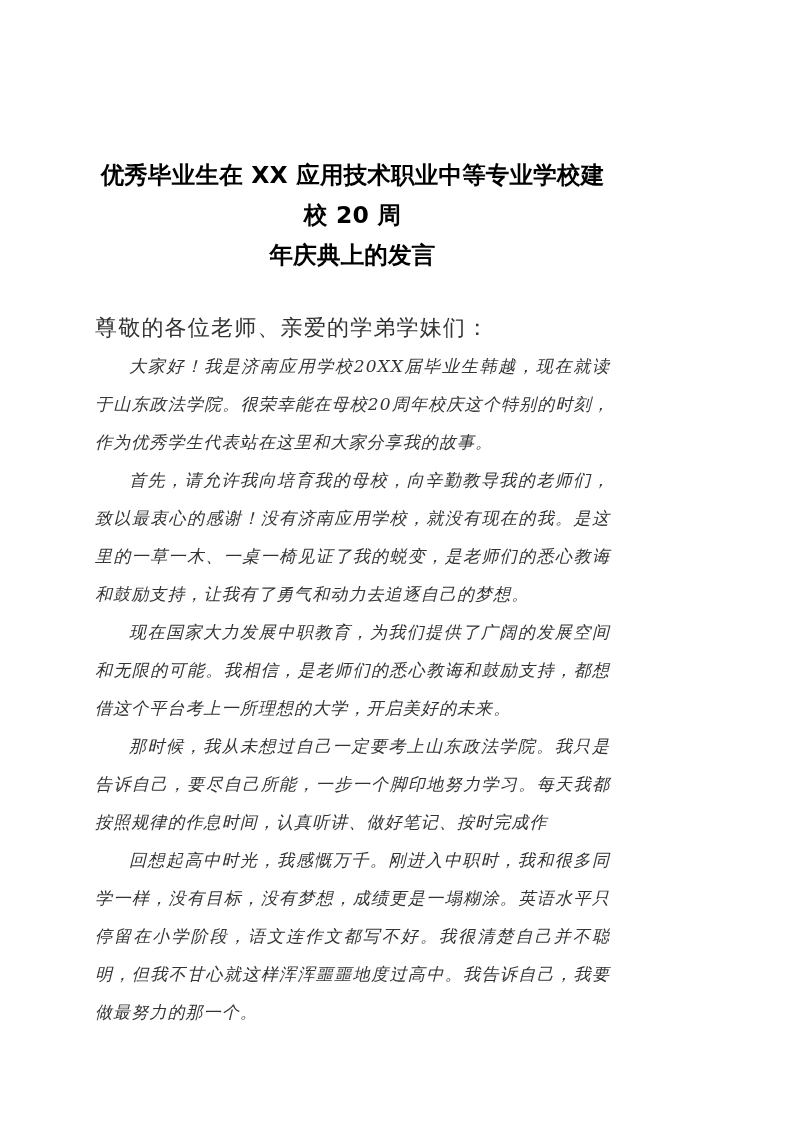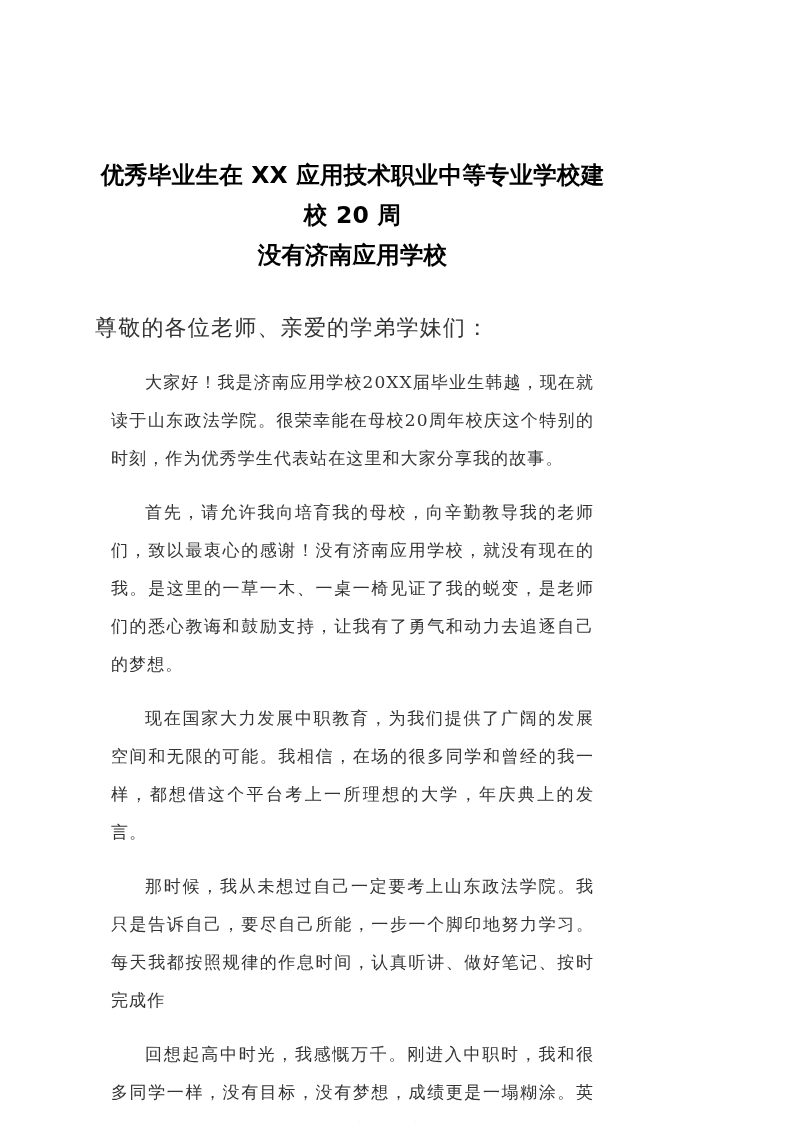--- a/index.html
+++ b/index.html
@@ -66,44 +66,45 @@
   }
 
   .para {
     font-size: 17px;
     line-height: 38px;
     color: #333333;
     letter-spacing: 1.1px;
     text-align: justify;
     text-justify: inter-character;
     text-indent: 2em;
-    margin: 16px;
+    margin: 0;
+    font-style: italic;
   }
 
   
   .para.truncated {
     text-align: justify;
   }
 </style>
 </head>
 <body>
 
 <div class="page">
 
   <h1 class="doc-title">
     <span style="display: block;">优秀毕业生在 XX 应用技术职业中等专业学校建校 20 周</span>
-    <span style="display: block;">没有济南应用学校</span>
+    <span style="display: block;">年庆典上的发言</span>
   </h1>
 
 
   <div class="body-block">
 
     <p class="salutation">尊敬的各位老师、亲爱的学弟学妹们：</p>
 
     <p class="para">大家好！我是济南应用学校20XX届毕业生韩越，现在就读于山东政法学院。很荣幸能在母校20周年校庆这个特别的时刻，作为优秀学生代表站在这里和大家分享我的故事。</p>
     <p class="para">首先，请允许我向培育我的母校，向辛勤教导我的老师们，致以最衷心的感谢！没有济南应用学校，就没有现在的我。是这里的一草一木、一桌一椅见证了我的蜕变，是老师们的悉心教诲和鼓励支持，让我有了勇气和动力去追逐自己的梦想。</p>
-    <p class="para">现在国家大力发展中职教育，为我们提供了广阔的发展空间和无限的可能。我相信，在场的很多同学和曾经的我一样，都想借这个平台考上一所理想的大学，年庆典上的发言。</p>
+    <p class="para">现在国家大力发展中职教育，为我们提供了广阔的发展空间和无限的可能。我相信，是老师们的悉心教诲和鼓励支持，都想借这个平台考上一所理想的大学，开启美好的未来。</p>
     <p class="para truncated">那时候，我从未想过自己一定要考上山东政法学院。我只是告诉自己，要尽自己所能，一步一个脚印地努力学习。每天我都按照规律的作息时间，认真听讲、做好笔记、按时完成作</p>
     <p class="para">回想起高中时光，我感慨万千。刚进入中职时，我和很多同学一样，没有目标，没有梦想，成绩更是一塌糊涂。英语水平只停留在小学阶段，语文连作文都写不好。我很清楚自己并不聪明，但我不甘心就这样浑浑噩噩地度过高中。我告诉自己，我要做最努力的那一个。</p>
 
   </div>
 
 </div>
 
 </body></html>

